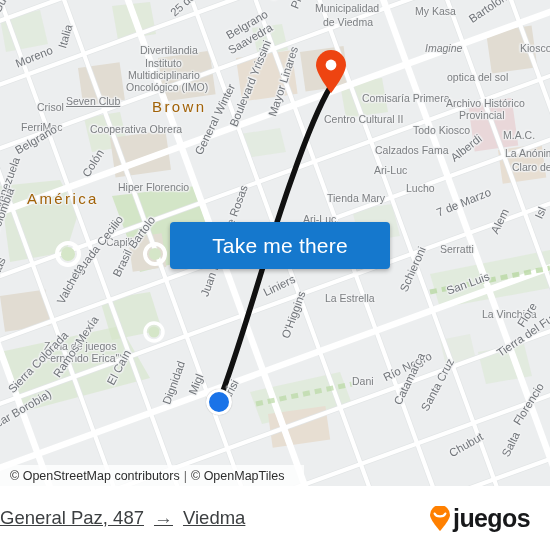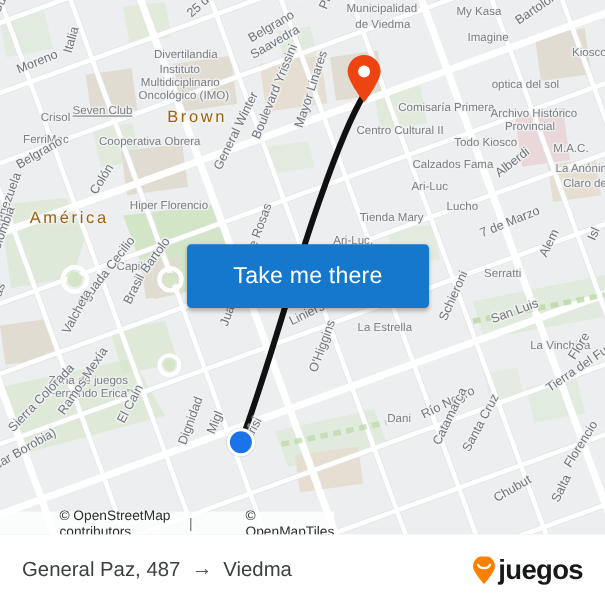--- a/index.html
+++ b/index.html
@@ -63,21 +63,21 @@
     background: #1a73e8;
     border: 3px solid #ffffff;
     box-sizing: border-box;
     box-shadow: 0 0 1px rgba(0,0,0,.35);
   }
 
   
   #cta {
     position: absolute;
     left: 170px; top: 222px;
-    width: 220px; height: 58px;
+    width: 220px; height: 47px;
     background: #1578cd;
     border: none;
     border-radius: 4px;
     color: #ffffff;
     font-family: "Liberation Sans", sans-serif;
     font-size: 21px;
     letter-spacing: .2px;
     cursor: pointer;
     box-shadow: 0 2px 4px rgba(0,0,0,.28);
     padding: 0;
@@ -91,40 +91,39 @@
     background: rgba(255,255,255,.80);
     display: flex;
     align-items: center;
     padding-left: 10px;
     box-sizing: border-box;
   }
   #attrib span {
     font-size: 12.5px;
     color: #2d2d2d;
     font-family: "Liberation Sans", sans-serif;
-    margin-left: 44px;
   }
   #attrib .sep { margin: 0 4px; color: #6a6a6a; }
 
   
   #footer {
     position: absolute;
     left: 0; top: 486px;
     width: 550px; height: 64px;
     background: #ffffff;
     display: flex;
     align-items: center;
   }
   #footer-route {
-    margin-left: 20px;
     display: flex;
     align-items: flex-end;
     font-size: 18.5px;
     color: #3c3f41;
     white-space: nowrap;
+    text-decoration: underline;
   }
   #footer-route .arrow {
     margin: 0 10px;
     font-size: 19px;
     color: #56595b;
   }
   #brand {
     position: absolute;
     right: 20px;
     top: 18px;
@@ -291,21 +290,21 @@
         <div class="maplabel street" style="left: 294px; top: 2px; transform: rotate(-68deg);">Pringles</div>
         <div class="maplabel poi" style="left: 315px; top: 2px;">Municipalidad</div>
         <div class="maplabel poi" style="left: 323px; top: 16px;">de Viedma</div>
         <div class="maplabel poi" style="left: 415px; top: 5px;">My Kasa</div>
         <div class="maplabel street" style="left: 470px; top: 14px; transform: rotate(-34deg);">Bartolomé Mitre</div>
         <div class="maplabel poi" style="left: 145px; top: 57px;">Instituto</div>
         <div class="maplabel poi" style="left: 128px; top: 69px;">Multidiciplinario</div>
         <div class="maplabel poi" style="left: 126px; top: 81px;">Oncológico (IMO)</div>
         <div class="maplabel street" style="left: 227px; top: 30px; transform: rotate(-30deg);">Belgrano</div>
         <div class="maplabel street" style="left: 229px; top: 45px; transform: rotate(-30deg);">Saavedra</div>
-        <div class="maplabel poi" style="left: 425px; top: 28px;">Imagine</div>
+        <div class="maplabel poi" style="left: 425px; top: 42px; font-style: italic;">Imagine</div>
         <div class="maplabel poi" style="left: 520px; top: 42px;">Kiosco La</div>
         <div class="maplabel poi" style="left: 447px; top: 71px;">optica del sol</div>
         <div class="maplabel area" style="left: 152px; top: 98px;">Brown</div>
         <div class="maplabel poi" style="left: 66px; top: 95px; text-decoration: underline;">Seven Club</div>
         <div class="maplabel poi" style="left: 37px; top: 101px;">Crisol</div>
         <div class="maplabel poi" style="left: 362px; top: 92px;">Comisaría Primera</div>
         <div class="maplabel poi" style="left: 446px; top: 97px;">Archivo Histórico</div>
         <div class="maplabel poi" style="left: 459px; top: 109px;">Provincial</div>
         <div class="maplabel poi" style="left: 21px; top: 121px;">FerriMac</div>
         <div class="maplabel poi" style="left: 90px; top: 123px;">Cooperativa Obrera</div>

